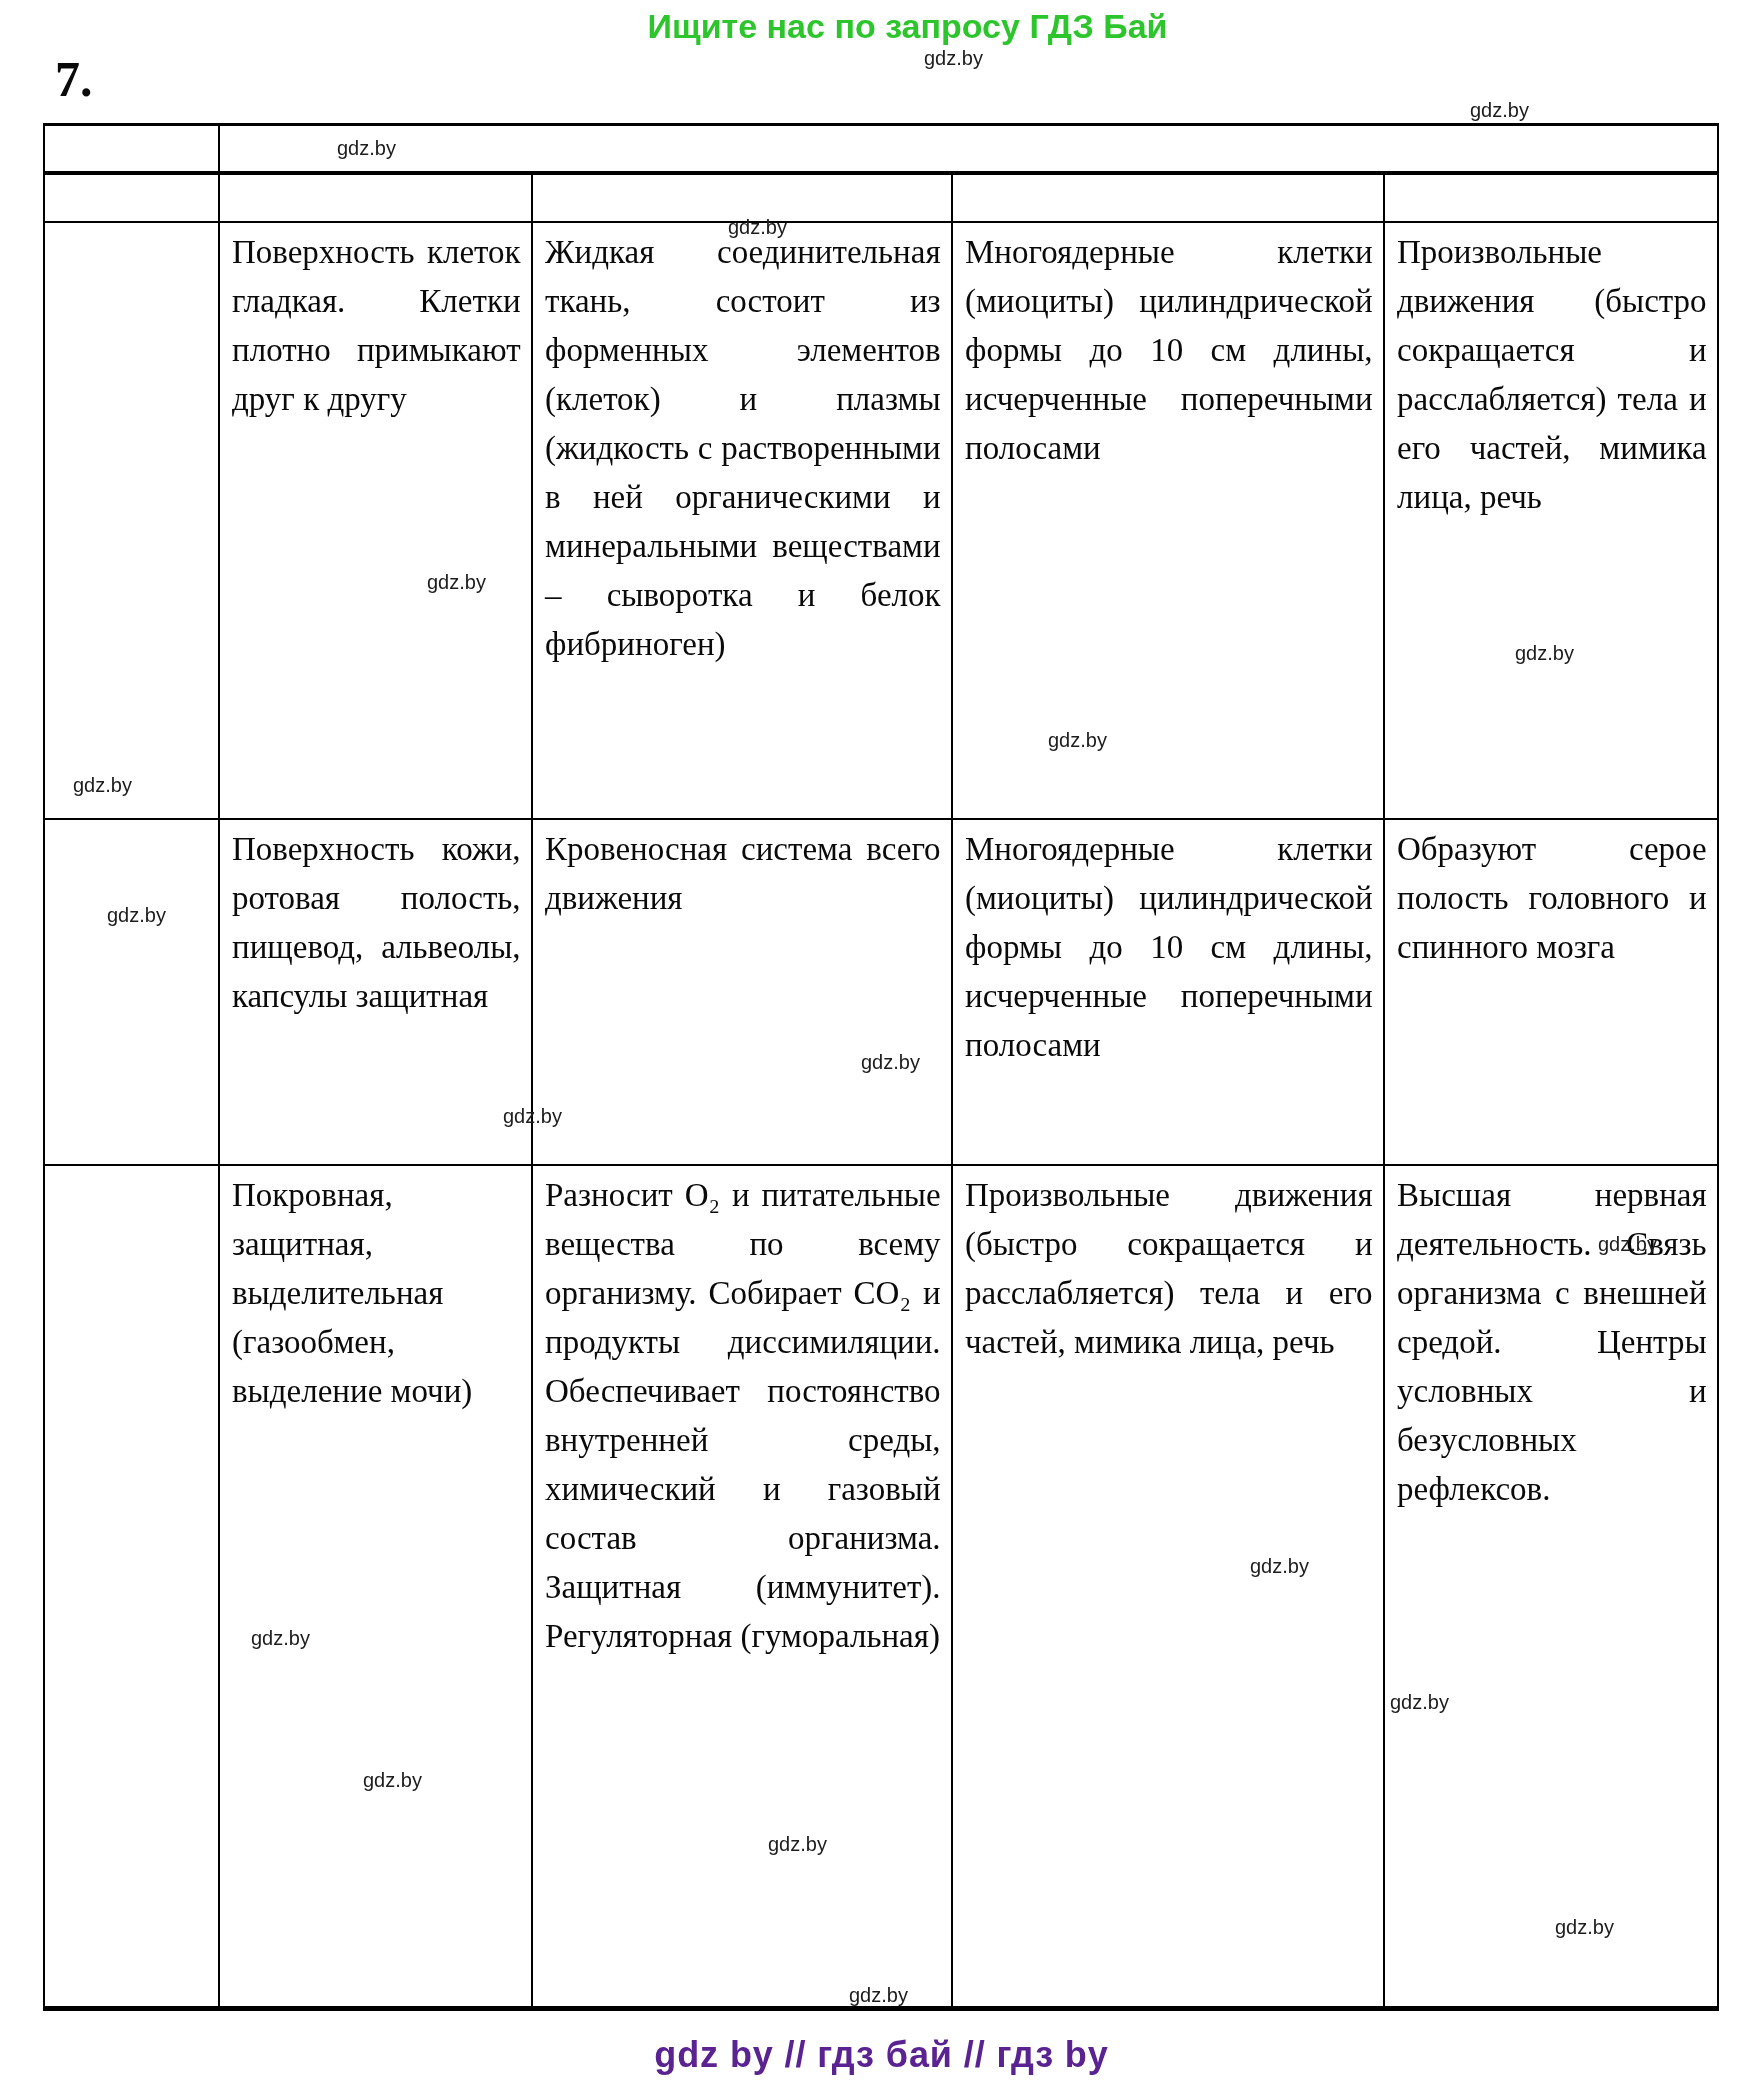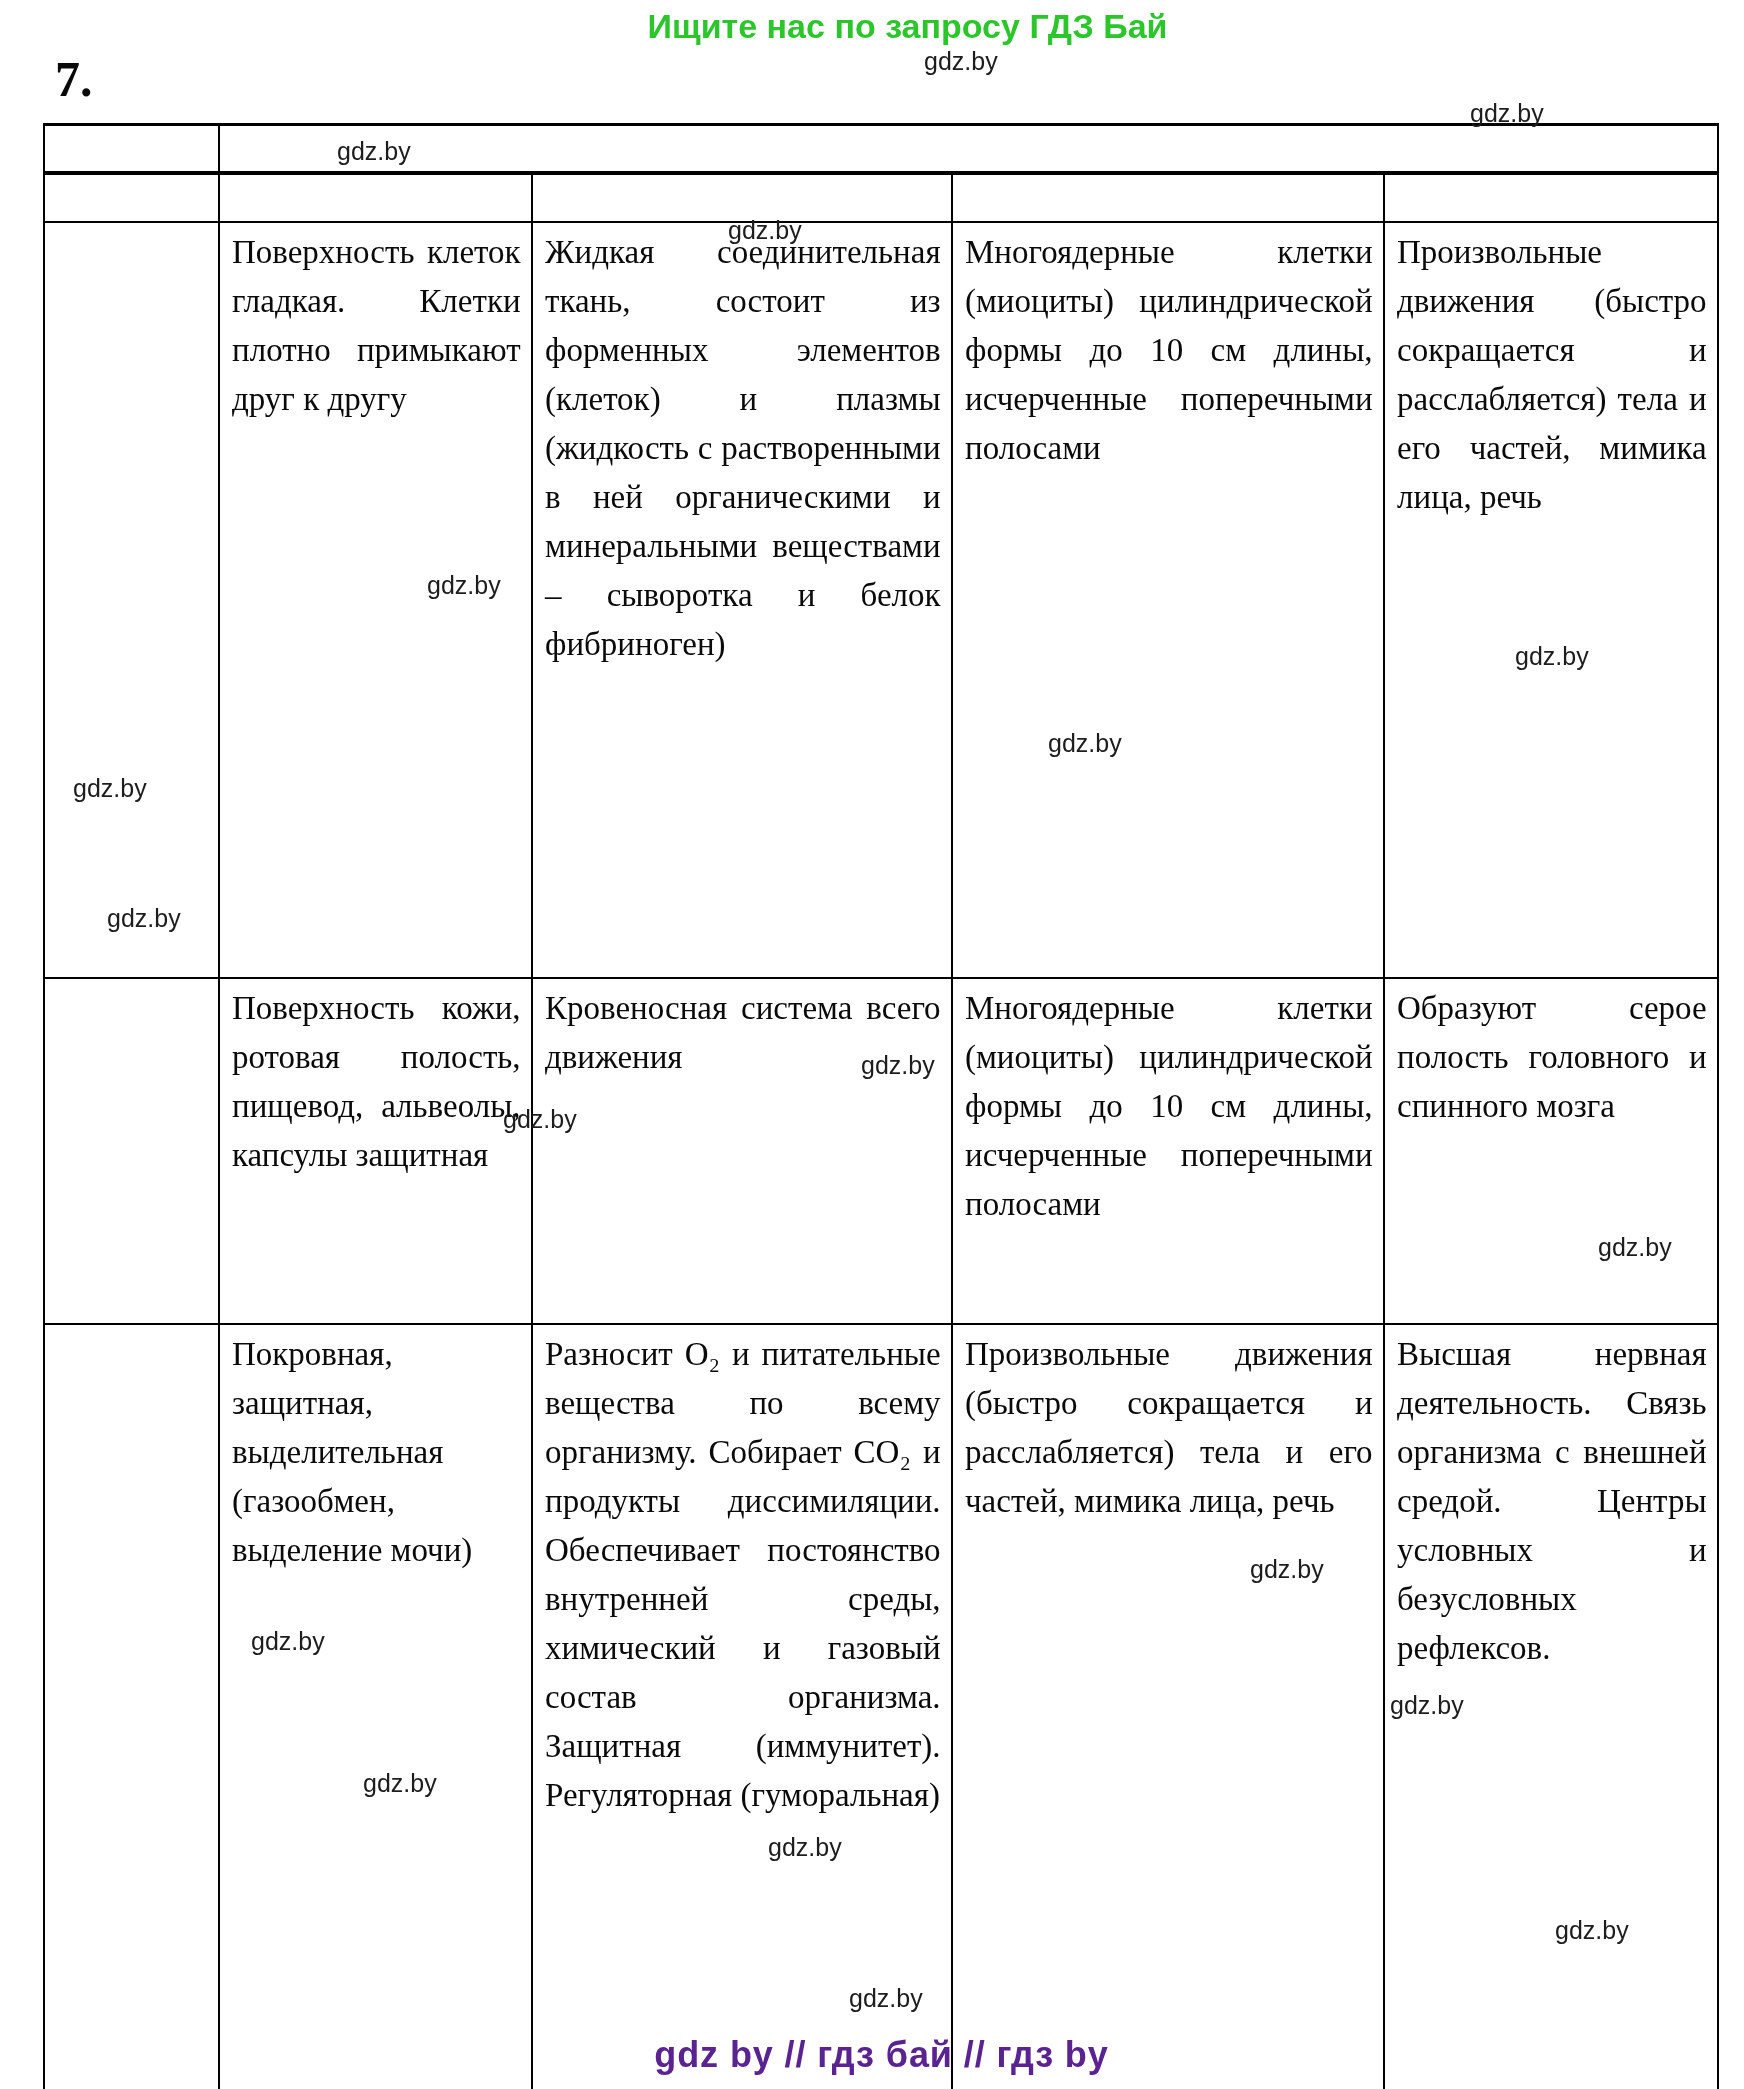--- a/index.html
+++ b/index.html
@@ -41,32 +41,32 @@
     border: 2.6px solid #000000;
     vertical-align: top;
     padding: 5.2px 10.4px 0 12px;
     font-size: 33px;
     line-height: 49px;
     text-align: justify;
     overflow: hidden;
   }
   tr.h1 { height: 48px; }
   tr.h2 { height: 49px; }
-  tr.r1 { height: 756px; }
+  tr.r1 { height: 597px; }
   tr.r2 { height: 346px; }
   tr.r3 { height: 844px; margin-left: 24px; }
   tr.h1 td { border-top-width: 3.5px; border-bottom-width: 4.3px; }
   tr.h2 td { border-bottom-width: 2.6px; }
   tr.r1 td { border-bottom-width: 1.7px; }
   tr.r2 td { border-bottom-width: 1.7px; }
   tr.r3 td { border-bottom-width: 5.2px; }
   .wm {
     position: absolute;
     font-family: "Liberation Sans", "DejaVu Sans", sans-serif;
-    font-size: 25px;
+    font-size: 20px;
     color: #1d1d1d;
     white-space: nowrap;
   }
   .footer {
     position: absolute;
     top: 2034px; left: 0; width: 100%;
     text-align: center;
     font-family: "Liberation Sans", "DejaVu Sans", sans-serif;
     font-size: 36px;
     font-weight: bold;

